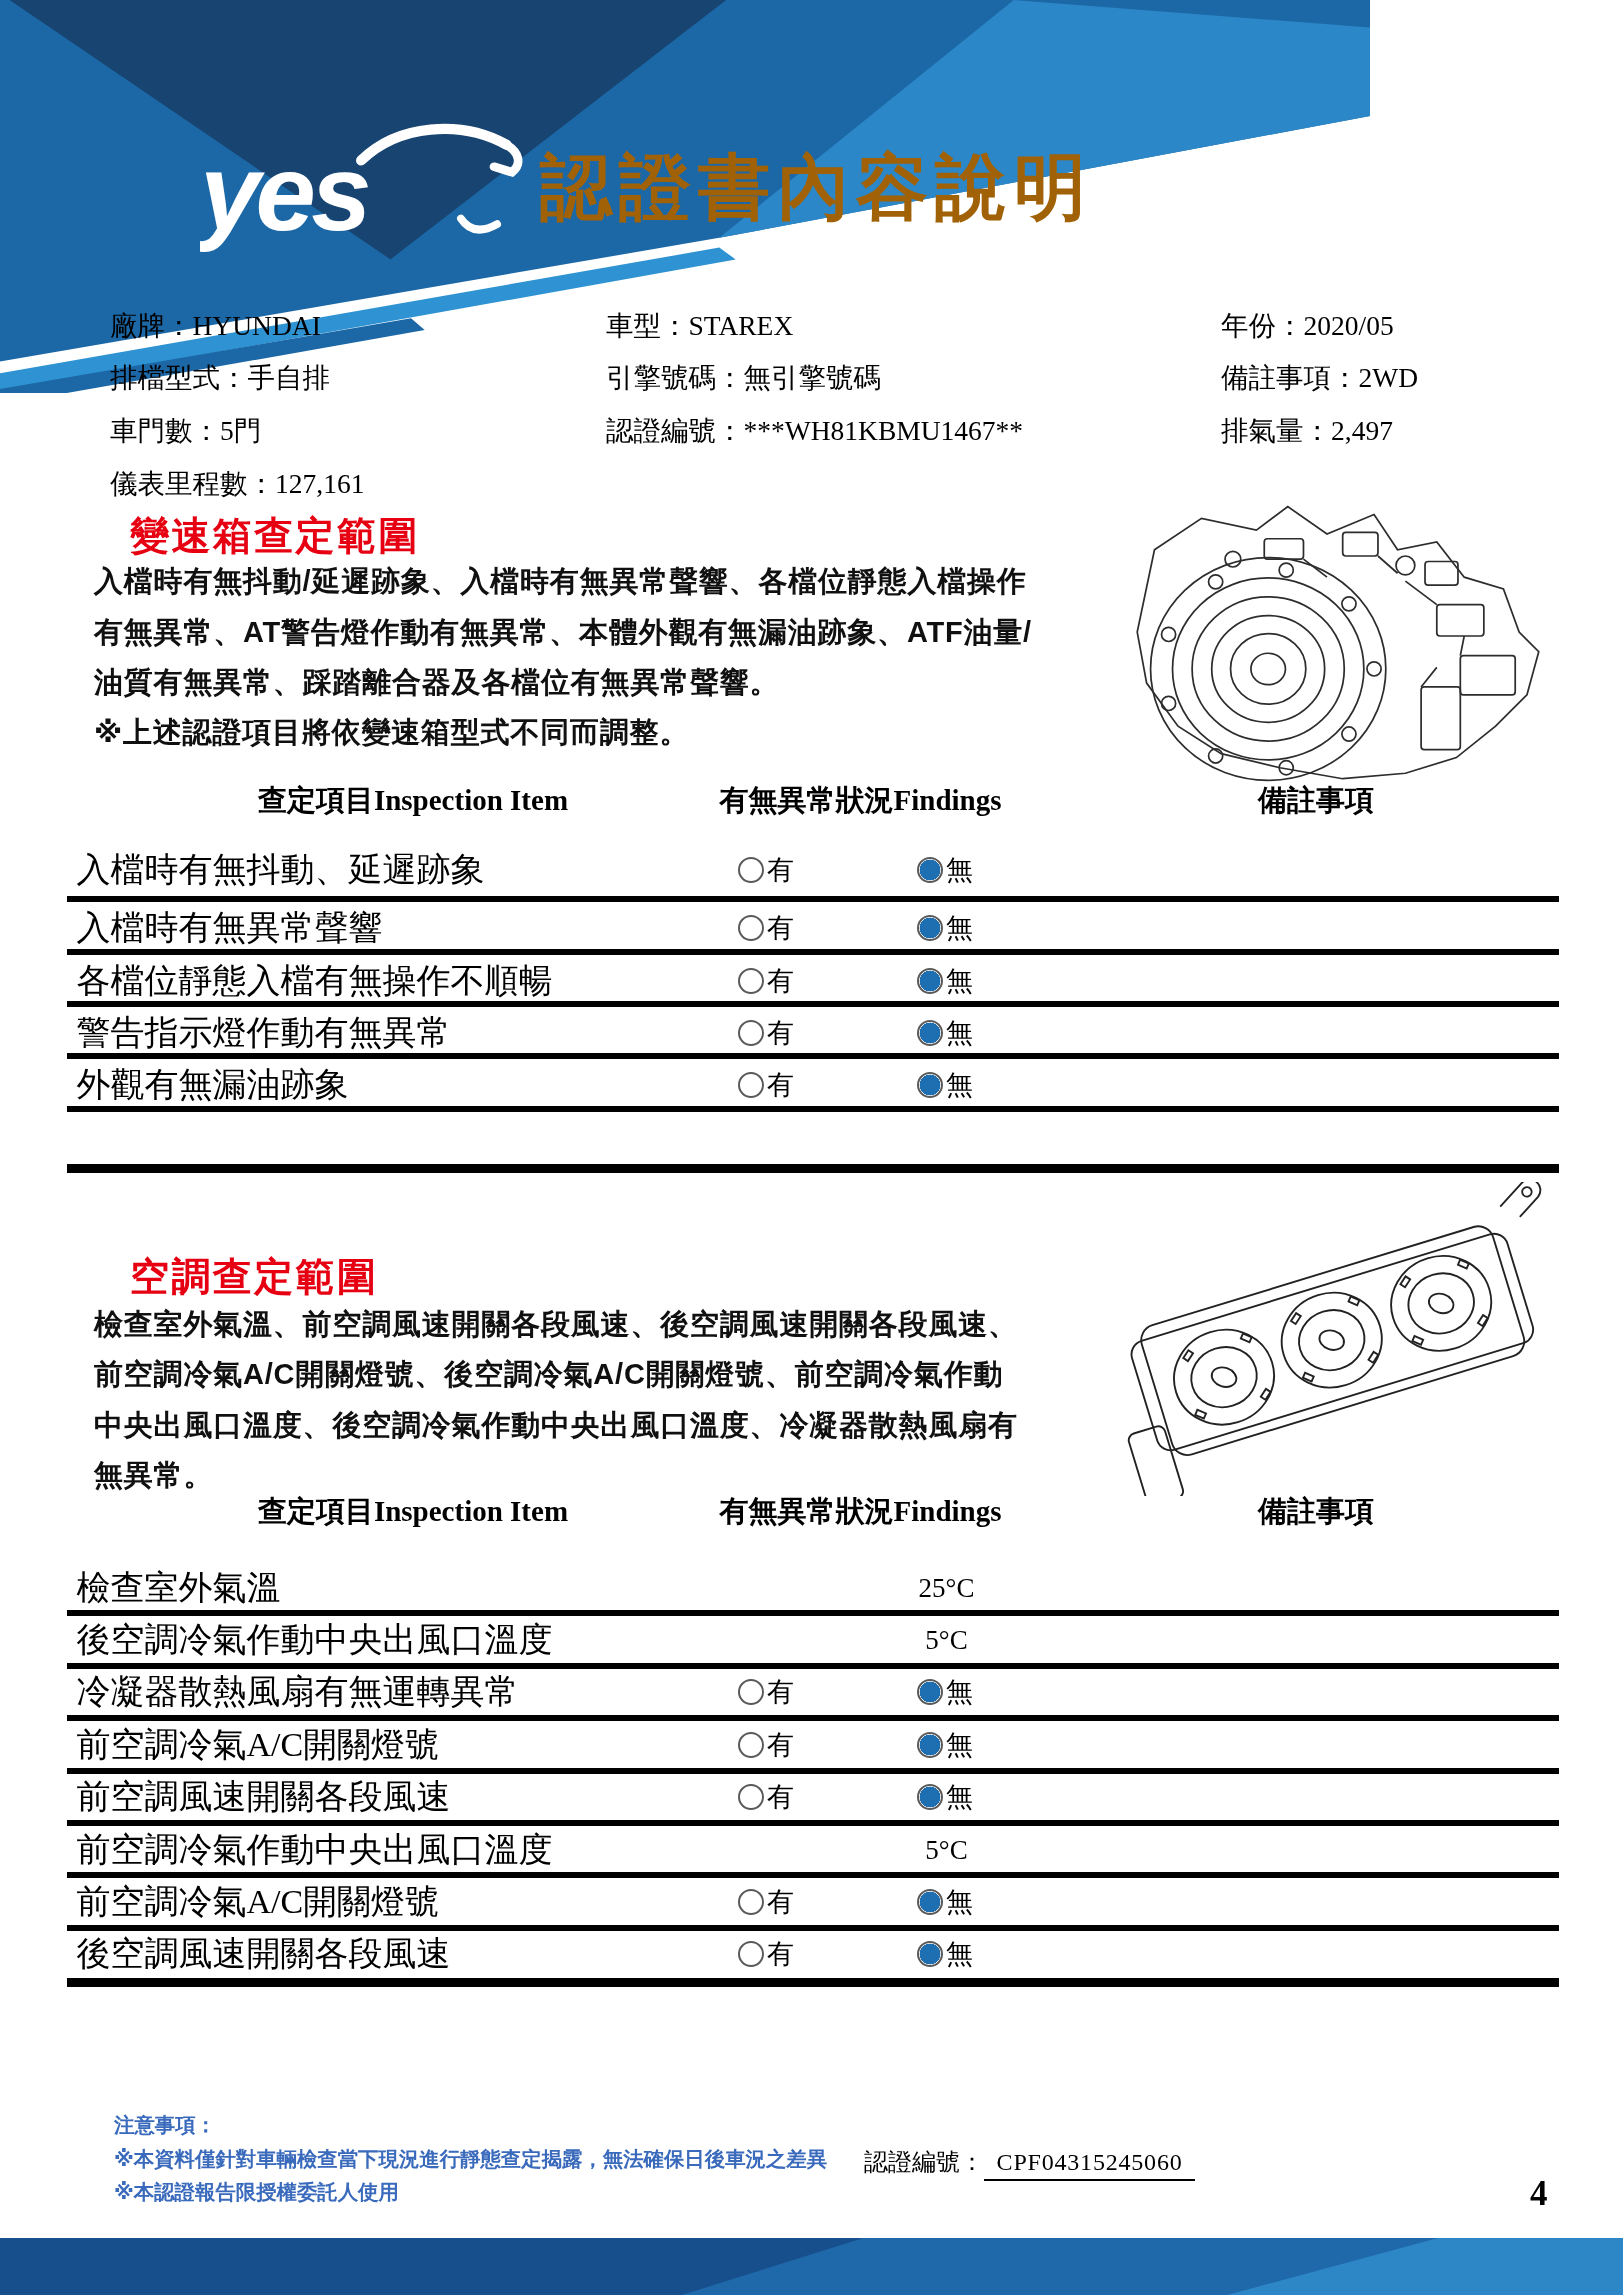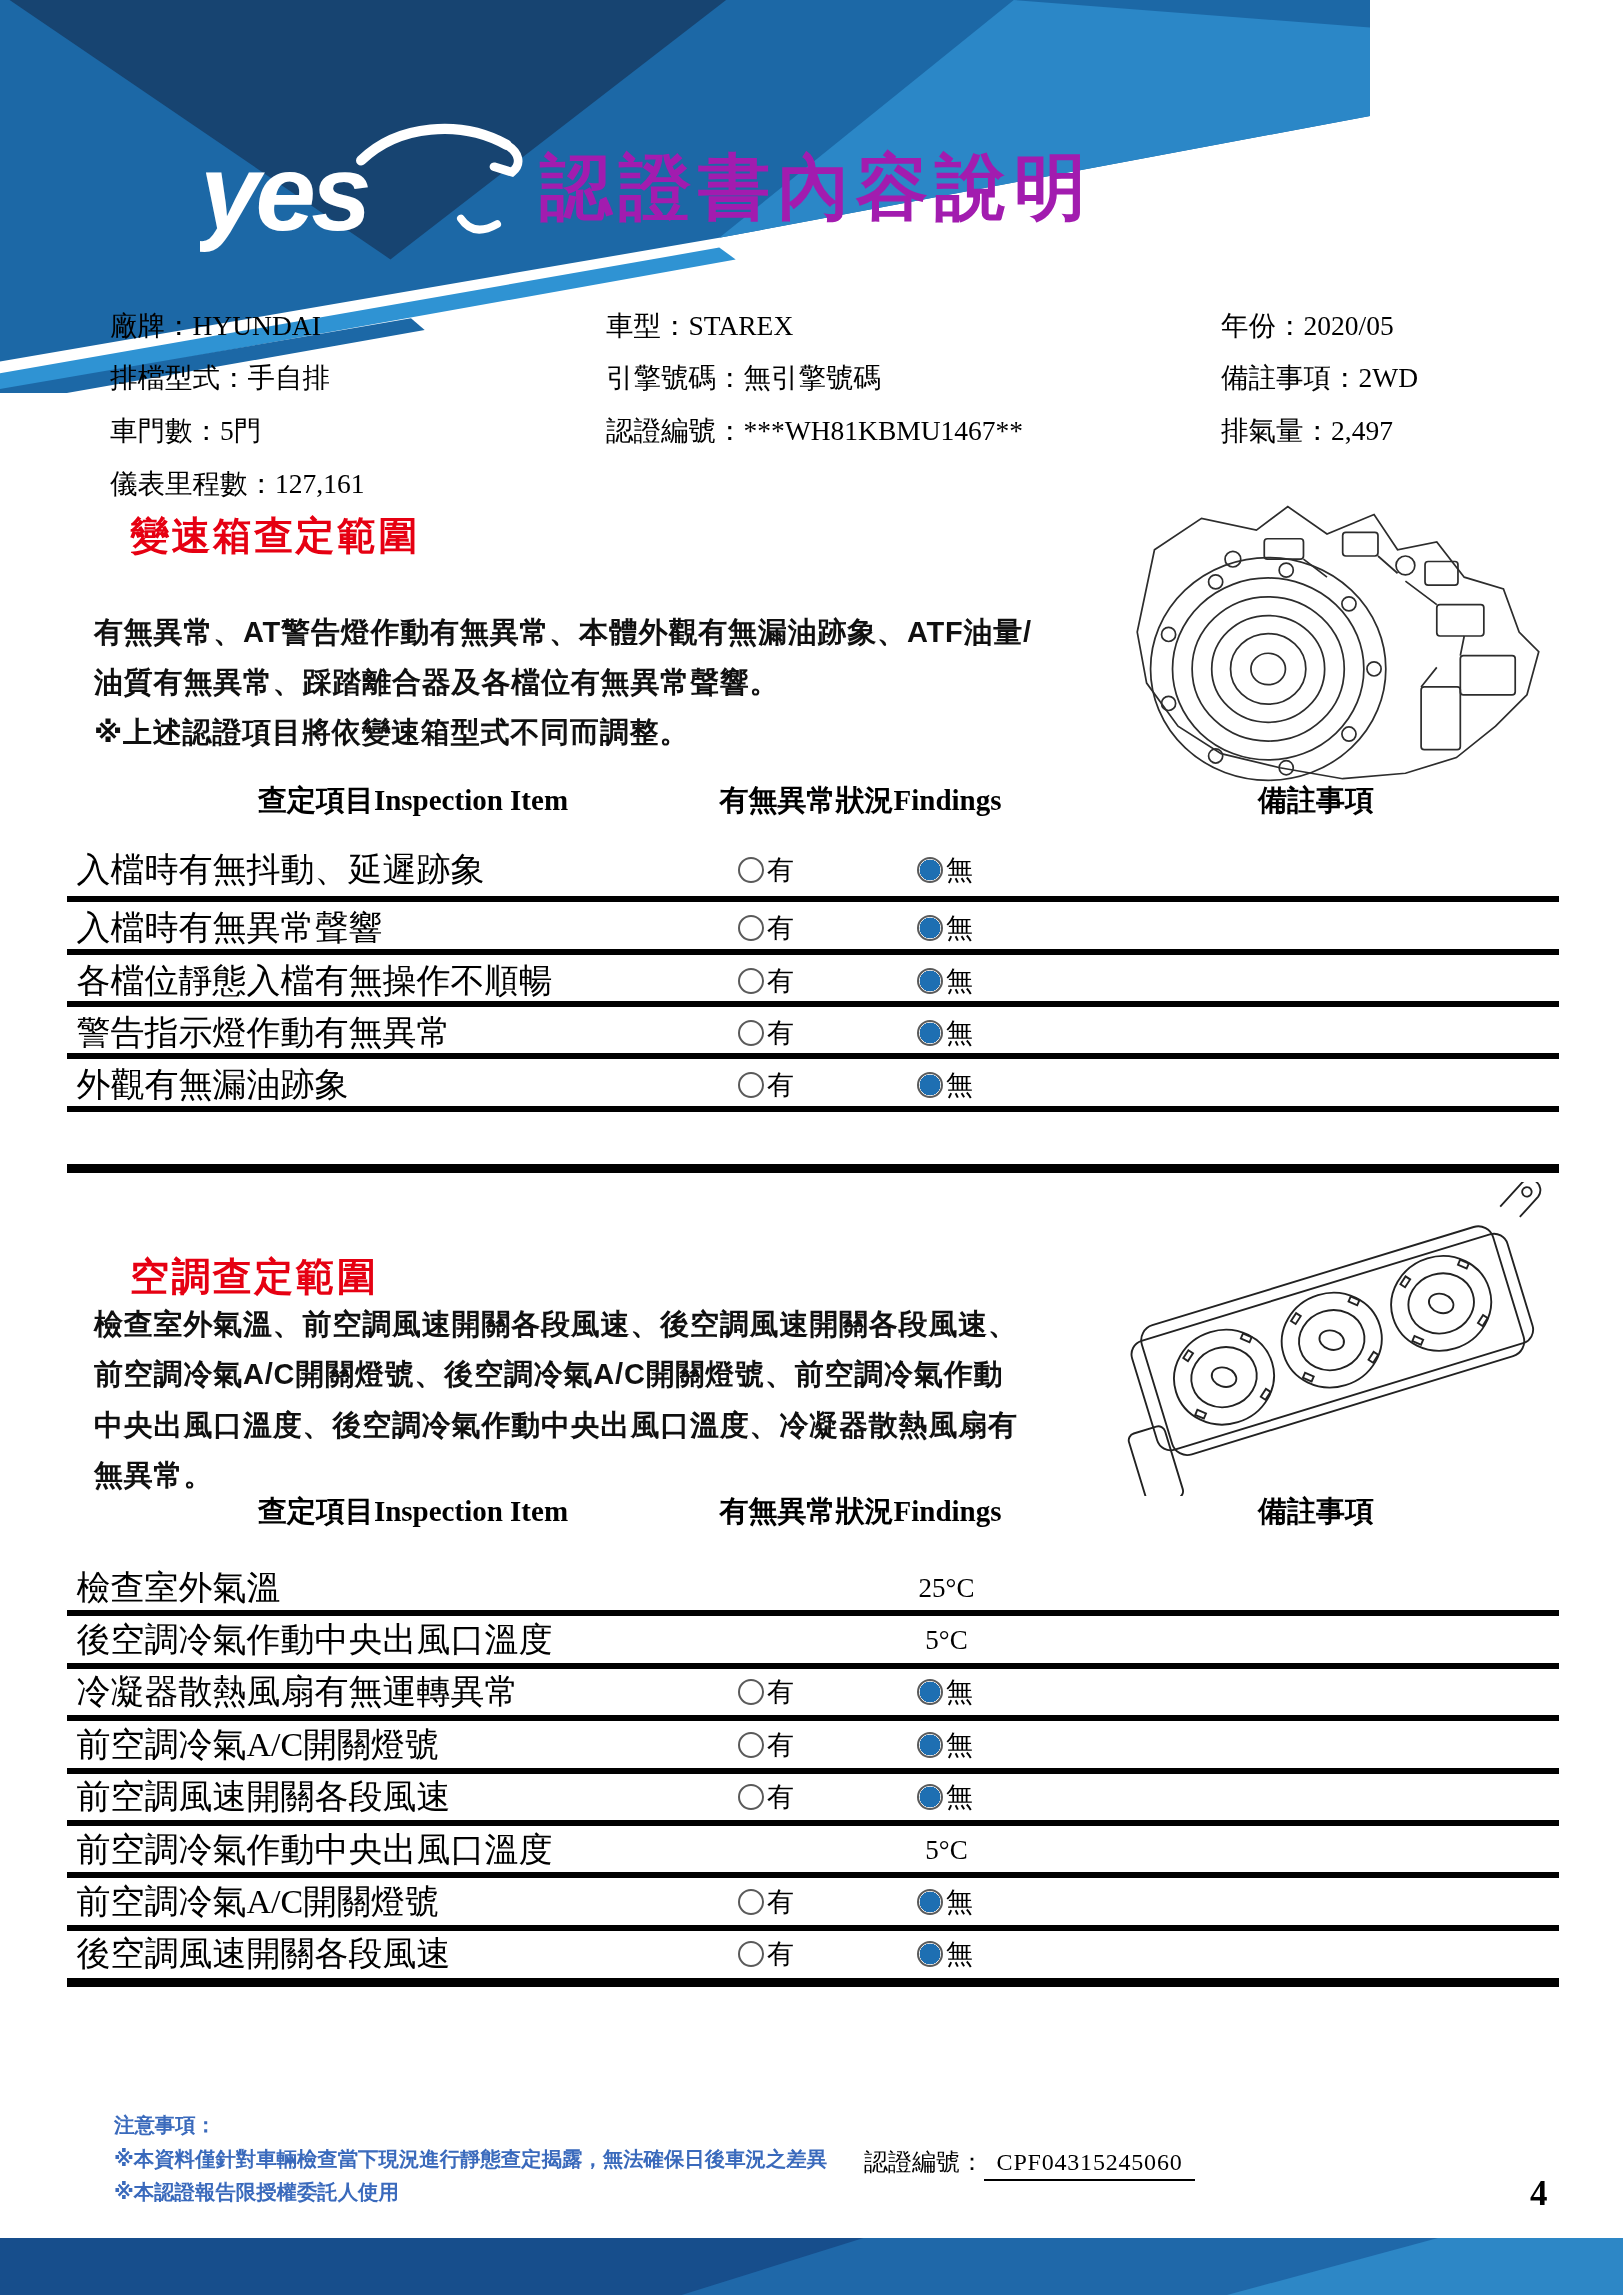--- a/index.html
+++ b/index.html
@@ -9,21 +9,21 @@
   
   .hdr{position:absolute;left:0;top:0;width:1370px;height:393px;}
   .hdr-layer{position:absolute;inset:0;}
   .hdr-main {background:#1c68a6;clip-path:polygon(0 0,100% 0,100% 29.5%,52.5% 60.5%,0 92%);}
   .hdr-light{background:#2b87c7;clip-path:polygon(74% 0,100% 7%,100% 29.5%,52.5% 60.5%);}
   .hdr-dark {background:#174471;clip-path:polygon(0.7% 0,53% 0,28.5% 66%);}
   .hdr-stripe{background:#2f93d3;clip-path:polygon(0 95%,52.5% 63%,53.7% 66%,0 99.5%);}
   .hdr-stripe2{background:#1c68a6;clip-path:polygon(0 99%,30% 81%,31% 84%,0 103%);}
   .logo-box{position:absolute;left:200px;top:118px;width:338px;height:141px;}
   .hdr-title{position:absolute;left:540px;top:140px;font-family:"Liberation Sans","DejaVu Sans",sans-serif;
-             font-size:72px;font-weight:800;color:#a21caf;letter-spacing:7px;white-space:nowrap;}
+             font-size:72px;font-weight:800;color:#a16207;letter-spacing:7px;white-space:nowrap;}
 
   
   .info-line{position:absolute;font-size:27.5px;white-space:nowrap;}
 
   
   .sec-title{position:absolute;font-family:"Liberation Sans","DejaVu Sans",sans-serif;
              font-weight:800;font-size:39px;color:#e60012;letter-spacing:2.4px;white-space:nowrap;}
   .desc-line{position:absolute;font-family:"Liberation Sans","DejaVu Sans",sans-serif;
              font-weight:700;font-size:29px;color:#101010;letter-spacing:0.8px;white-space:nowrap;}
 
@@ -93,20 +93,21 @@
     <div class="info-line" style="left:606px;top:308px">車型：STAREX</div>
     <div class="info-line" style="left:606px;top:360px">引擎號碼：無引擎號碼</div>
     <div class="info-line" style="left:606px;top:413px">認證編號：***WH81KBMU1467**</div>
 
     <div class="info-line" style="left:1221px;top:308px">年份：2020/05</div>
     <div class="info-line" style="left:1221px;top:360px">備註事項：2WD</div>
     <div class="info-line" style="left:1221px;top:413px">排氣量：2,497</div>
   </div>
 
   <div class="sec-title" style="left:130px;top:509px">變速箱查定範圍</div>
+  <div class="desc-line" style="left:94px;top:562px">入檔時有無抖動/延遲跡象、入檔時有無異常聲響、各檔位靜態入檔操作</div>
   <div class="desc-line" style="left:94px;top:613px">有無異常、AT警告燈作動有無異常、本體外觀有無漏油跡象、ATF油量/</div>
   <div class="desc-line" style="left:94px;top:663px">油質有無異常、踩踏離合器及各檔位有無異常聲響。</div>
   <div class="desc-line" style="left:94px;top:713px">※上述認證項目將依變速箱型式不同而調整。</div>
 
   <div class="illus" style="left:1068px;top:487px;width:518px;height:298px">
     <svg viewBox="0 0 660 380" stroke="#2d2d2d" fill="none" stroke-width="2.2">
       <path d="M110,80 L170,40 L240,55 L280,25 L330,60 L390,35 L420,80 L470,70 L505,115 L555,130 L575,185 L600,210 L585,265 L545,305 L495,345 L430,365 L350,372 L270,358 L195,340 L140,305 L100,250 L88,185 Z"></path>
       <ellipse cx="255" cy="232" rx="150" ry="142"></ellipse>
       <ellipse cx="255" cy="232" rx="122" ry="116"></ellipse>
       <ellipse cx="255" cy="232" rx="97" ry="92"></ellipse>

